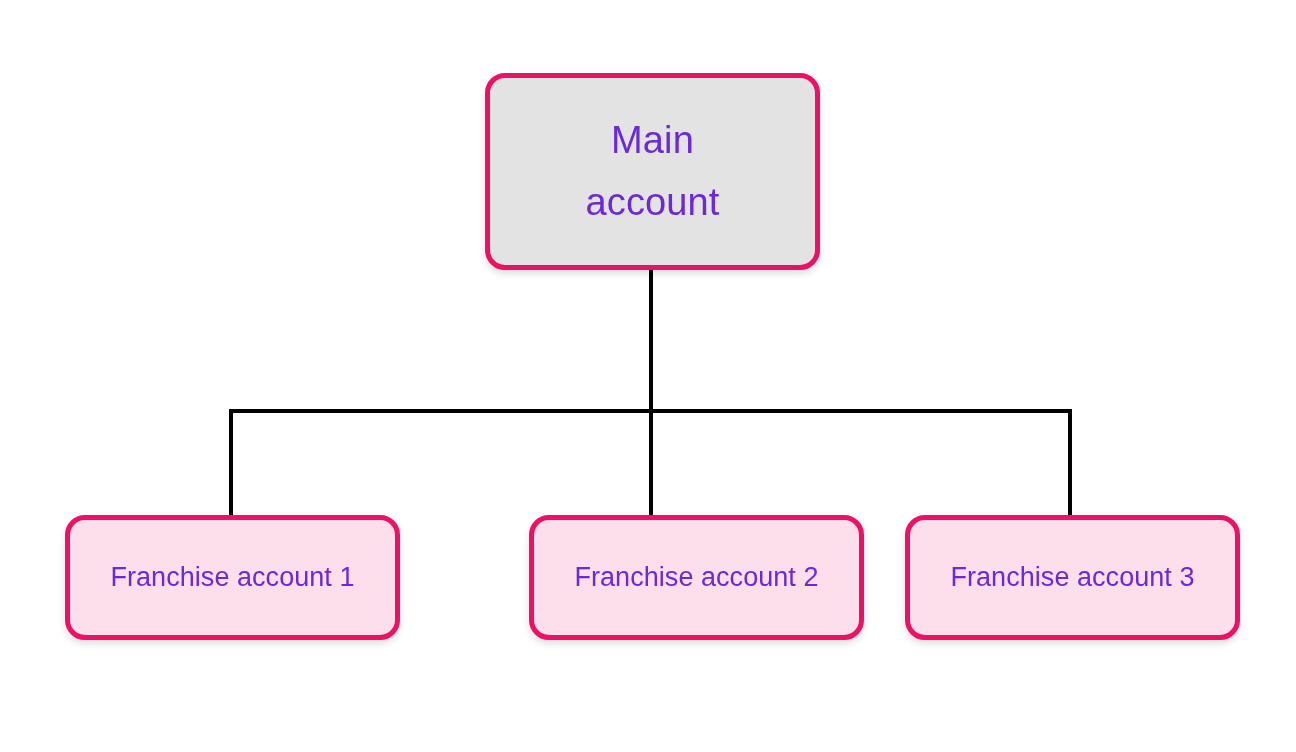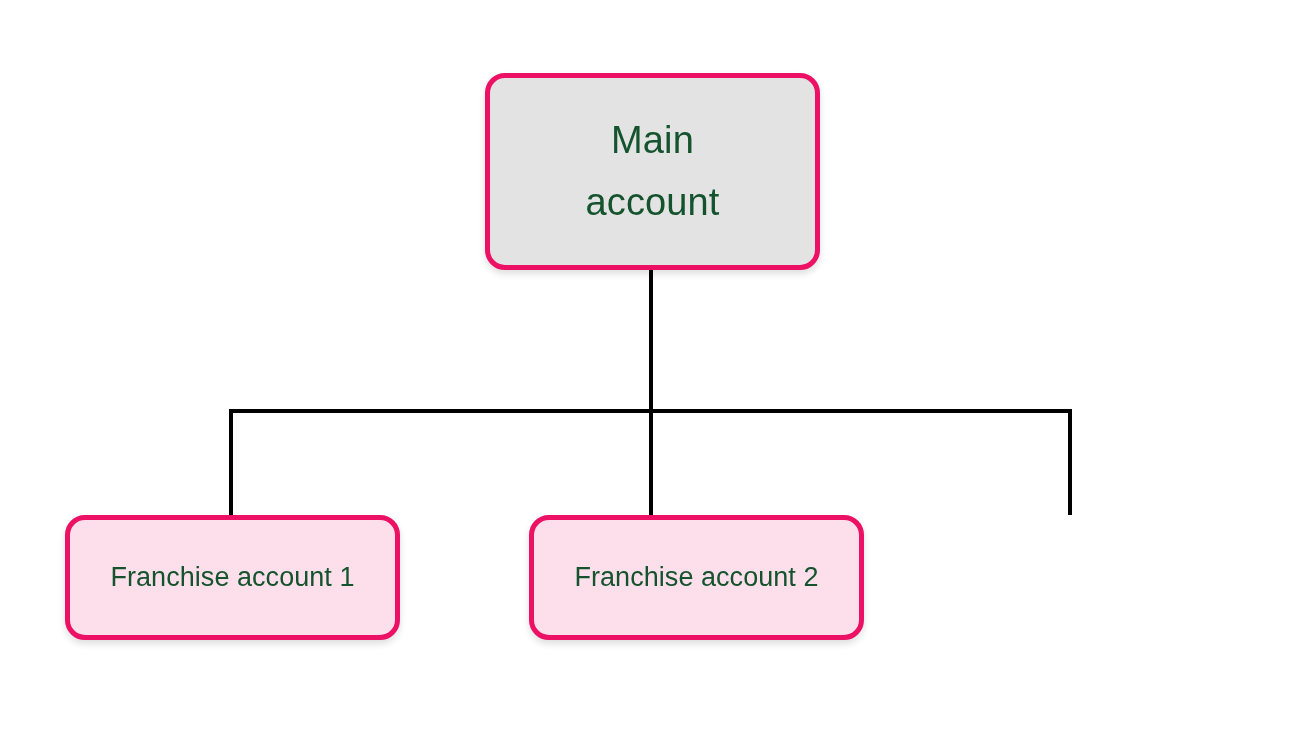--- a/index.html
+++ b/index.html
@@ -37,21 +37,21 @@
     position: absolute;
     z-index: 2;
     box-sizing: border-box;
     display: flex;
     align-items: center;
     justify-content: center;
     text-align: center;
     border-style: solid;
     border-radius: 20px;
     box-shadow: 0 4px 7px rgba(0, 0, 0, 0.13);
-    color: #14532d;
+    color: #6d28d9;
   }
 
   .node-root {
     left: 485px;
     top: 73px;
     width: 335px;
     height: 197px;
     border-width: 5px;
     font-size: 38px;
     line-height: 1.62;
@@ -101,14 +101,17 @@
   </div>
 
   <div class="node node-leaf" id="node-franchise-1" style="background-color: rgb(252, 223, 235); border-color: rgb(236, 17, 100);">
     <span class="node-label">Franchise account 1</span>
   </div>
 
   <div class="node node-leaf" id="node-franchise-2" style="background-color: rgb(252, 223, 235); border-color: rgb(236, 17, 100);">
     <span class="node-label">Franchise account 2</span>
   </div>
 
+  <div class="node node-leaf" id="node-franchise-3" style="background-color: rgb(252, 223, 235); border-color: rgb(236, 17, 100);">
+    <span class="node-label">Franchise account 3</span>
+  </div>
 
 </div>
 
 </body></html>

